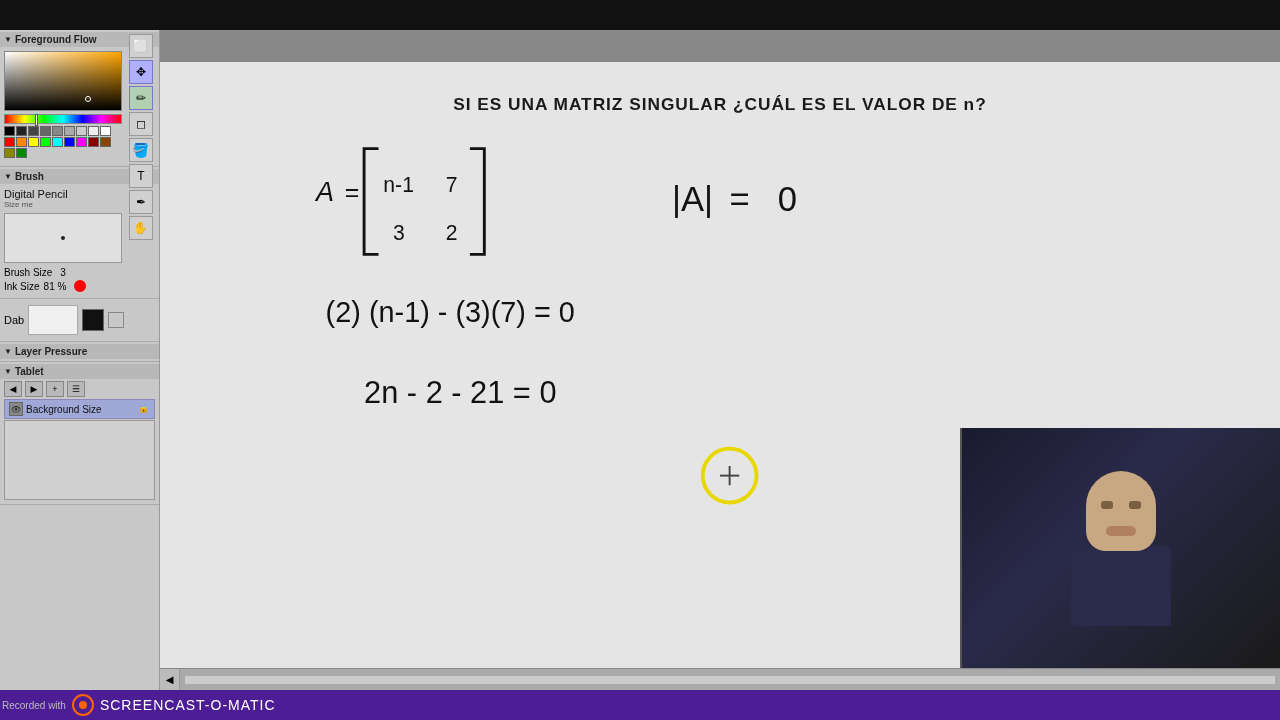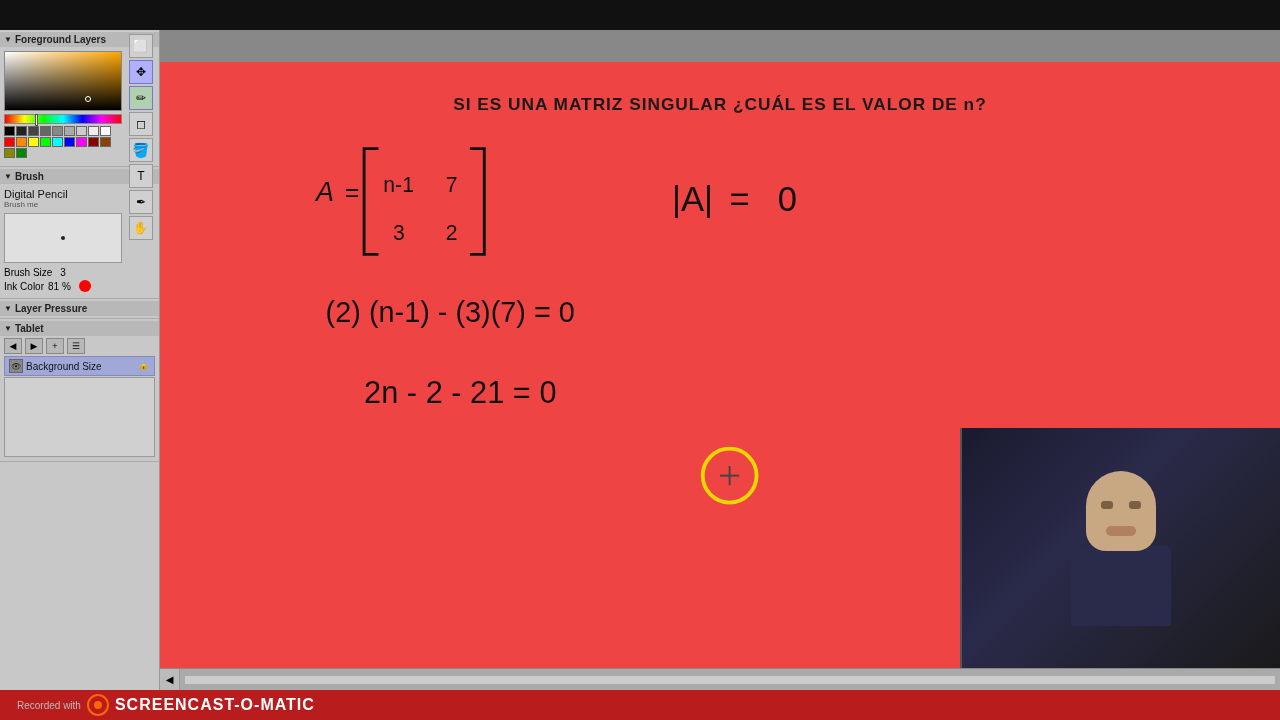--- a/index.html
+++ b/index.html
@@ -287,21 +287,21 @@
       position: relative;
       overflow: hidden;
     }
 
     .canvas-content {
       position: absolute;
       top: 0;
       left: 0;
       right: 0;
       bottom: 22px;
-      background: #ef4444;
+      background: #e5e5e5;
       margin-top: 32px;
     }
 
     
     .canvas-hscroll {
       position: absolute;
       bottom: 0;
       left: 0;
       right: 0;
       height: 22px;
@@ -374,24 +374,24 @@
       height: 80px;
       background: #2a2a4a;
       border-radius: 5px 5px 0 0;
       margin-top: -5px;
     }
 
     
     .bottom-bar {
       width: 100%;
       height: 30px;
-      background: #b91c1c;
-      display: flex;
-      align-items: center;
-      padding: 0 17px;
+      background: #4c1d95;
+      display: flex;
+      align-items: center;
+      padding: 0 2px;
       gap: 8px;
     }
 
     .screencast-logo {
       display: flex;
       align-items: center;
       gap: 6px;
     }
 
     .screencast-circle-icon {
@@ -435,21 +435,21 @@
 
 <div class="top-bar"></div>
 
 <div class="main-area">
 
   <div class="sidebar">
 
     <div class="sidebar-section">
       <div class="section-header">
         <span class="arrow">▼</span>
-        <span>Foreground Layers</span>
+        <span>Foreground Flow</span>
       </div>
       <div class="color-section">
         <div class="color-gradient-box">
           <div class="picker-dot"></div>
         </div>
         <div class="hue-bar">
           <div class="hue-slider"></div>
         </div>
         <div class="color-swatches-row">
           <div class="swatch" style="background:#000"></div>
@@ -476,36 +476,44 @@
       </div>
     </div>
 
     <div class="sidebar-section">
       <div class="section-header">
         <span class="arrow">▼</span>
         <span>Brush</span>
       </div>
       <div class="brush-section">
         <div class="brush-name">Digital Pencil</div>
-        <div class="brush-click-text">Brush me</div>
+        <div class="brush-click-text">Size me</div>
         <div class="brush-preview-area">
           <div class="brush-dot"></div>
         </div>
         <div class="brush-size-row">
           <span>Brush Size</span>
           <span>3</span>
         </div>
         <div class="ink-flow-row">
-          <span>Ink Color</span>
+          <span>Ink Size</span>
           <span>81 %</span>
           <span class="red-stop-btn" style="width:12px;height:12px;margin-left:4px;"></span>
         </div>
       </div>
     </div>
 
+    <div class="sidebar-section">
+      <div class="dab-section">
+        <span>Dab</span>
+        <div class="dab-preview"></div>
+        <div class="dab-color-swatch"></div>
+        <div class="dab-extra-icon"></div>
+      </div>
+    </div>
 
     <div class="sidebar-section">
       <div class="section-header">
         <span class="arrow">▼</span>
         <span>Layer Pressure</span>
       </div>
     </div>
 
     <div class="sidebar-section">
       <div class="section-header">
@@ -599,15 +607,15 @@
 
   </div>
 </div>
 
 <div class="bottom-bar">
   <div class="screencast-logo">
     <span style="color:#bbb;font-size:10px;">Recorded with</span>
     <div class="screencast-circle-icon">
       <div class="screencast-inner-dot"></div>
     </div>
-    <span style="color:white;font-size:16px;font-weight:bold;letter-spacing:1px;">SCREENCAST-O-MATIC</span>
+    <span style="color:white;font-size:14px;font-weight:normal;letter-spacing:1px;">SCREENCAST-O-MATIC</span>
   </div>
 </div>
 
 </body></html>

